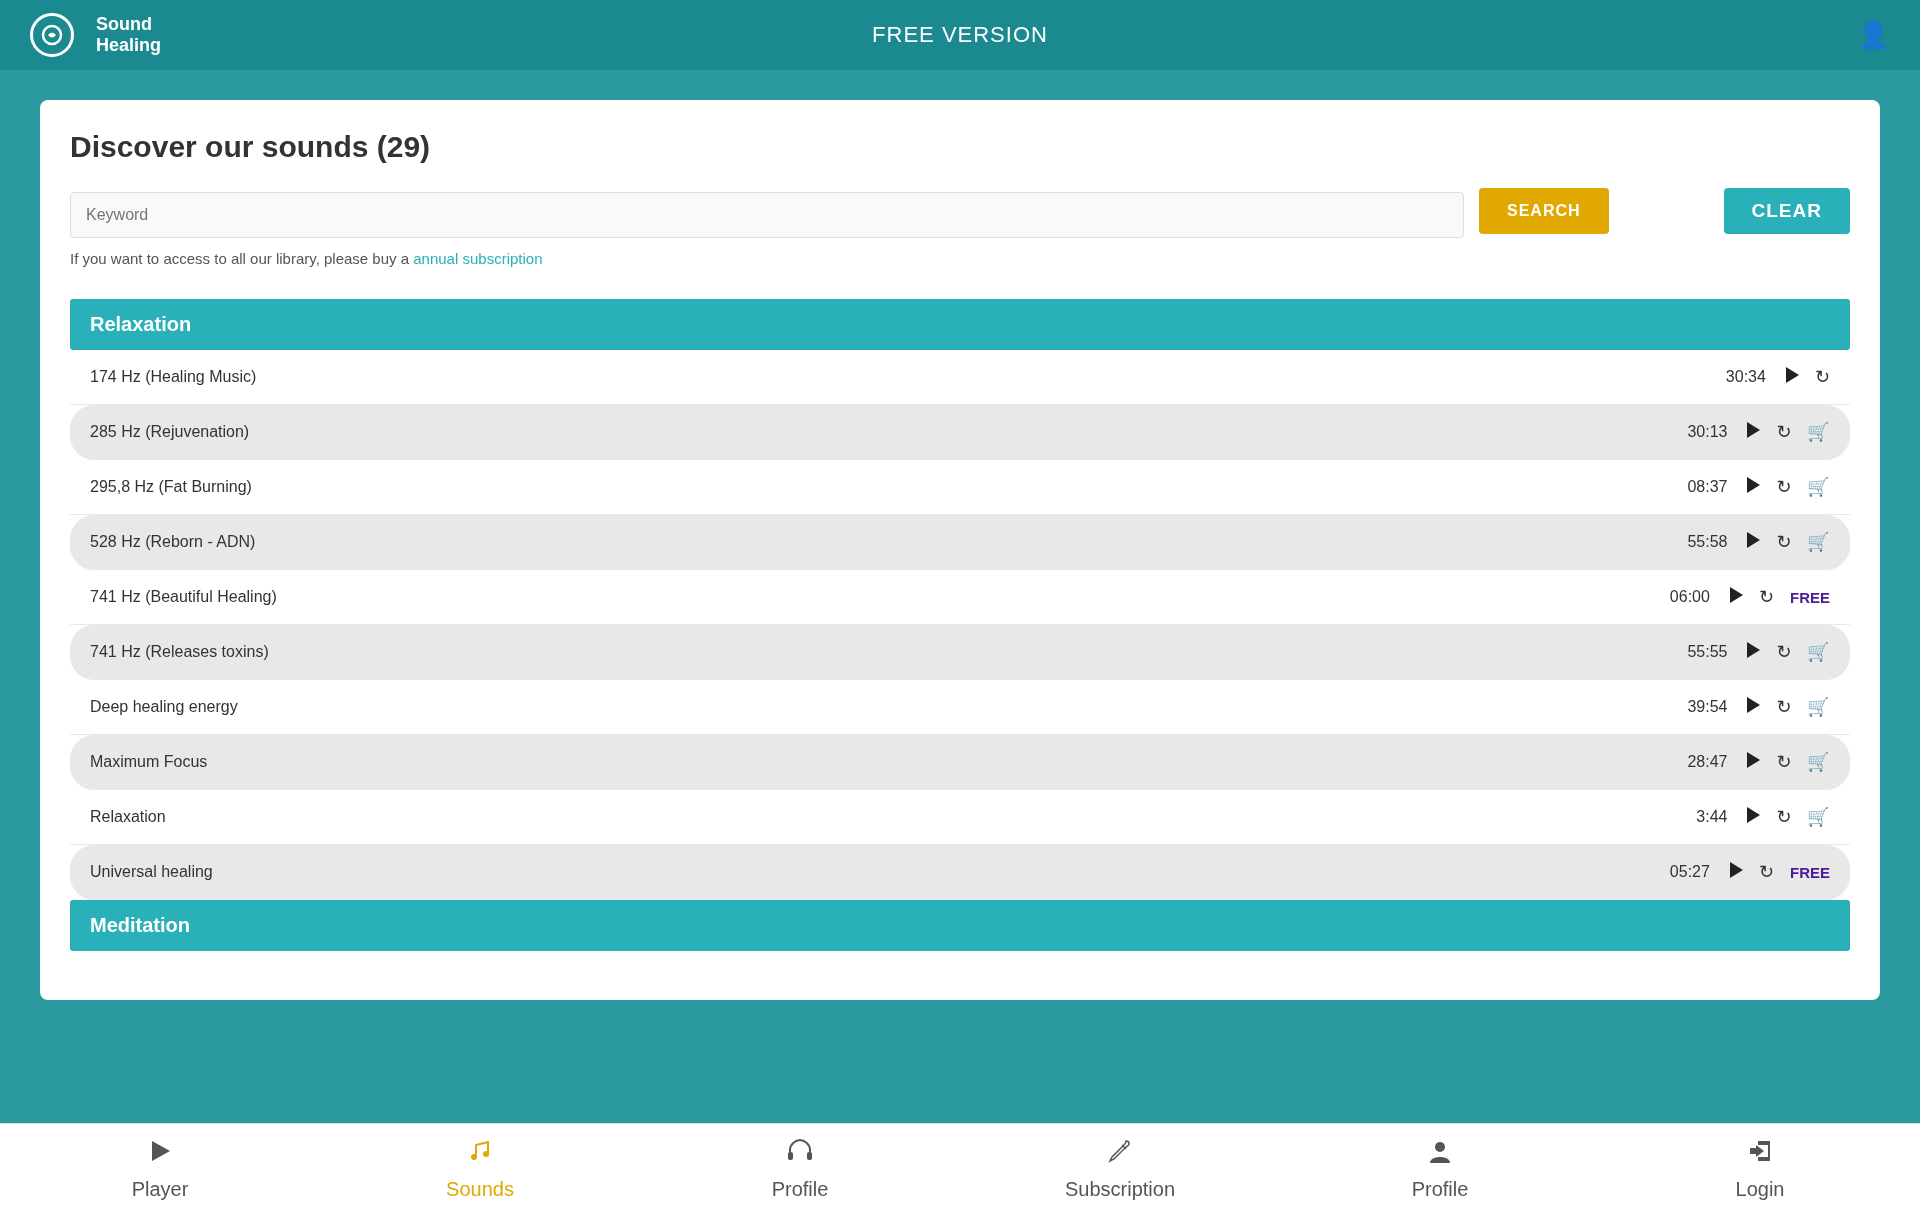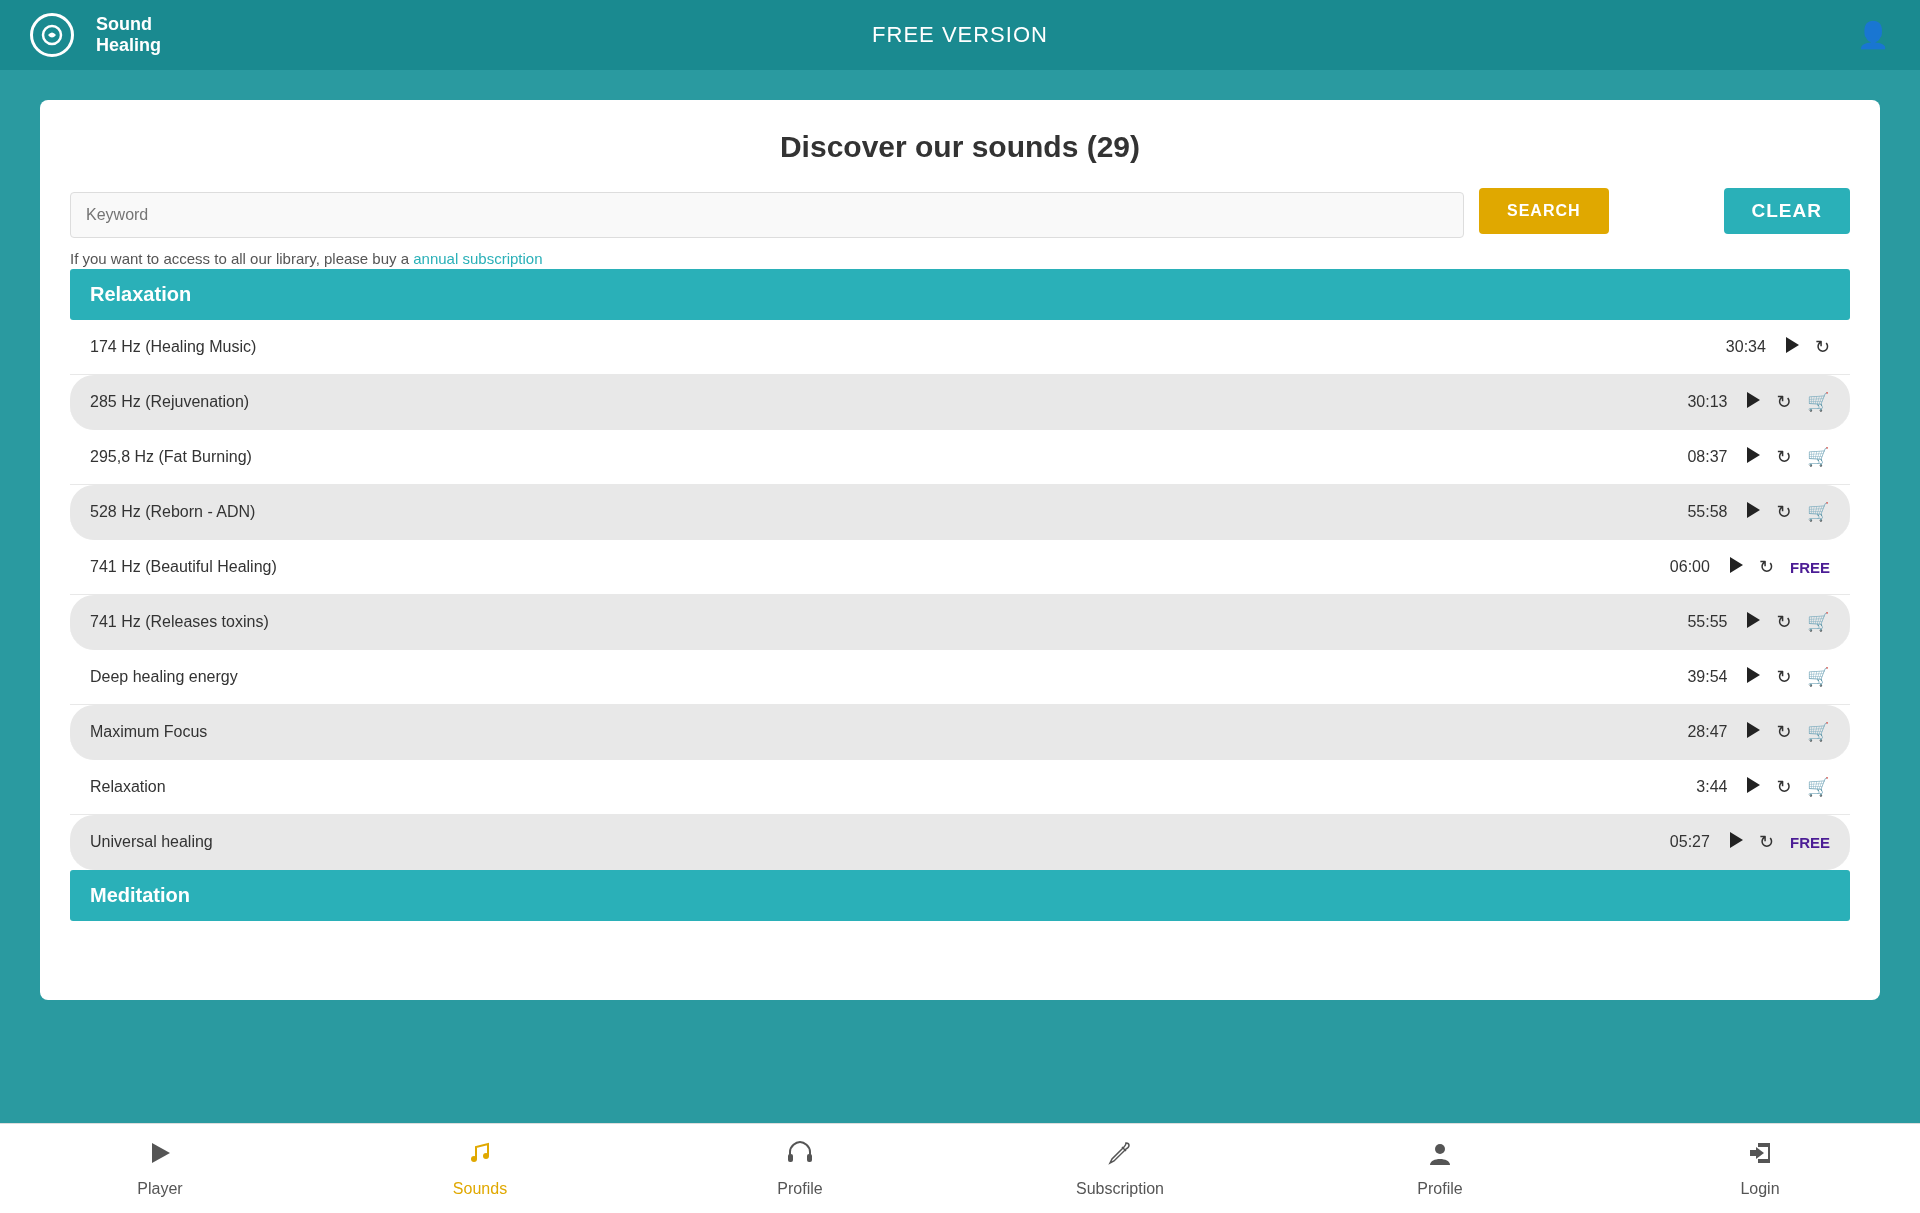--- a/index.html
+++ b/index.html
@@ -67,21 +67,20 @@
       border-radius: 8px;
       padding: 30px 30px 20px 30px;
       min-height: 900px;
     }
 
     .page-title {
       font-size: 30px;
       font-weight: bold;
       color: #333;
       margin-bottom: 20px;
-      text-align: center;
     }
 
     
     .search-row {
       display: flex;
       align-items: center;
       gap: 15px;
       margin-bottom: 12px;
     }
     .search-input {
@@ -119,21 +118,21 @@
       border-radius: 4px;
       cursor: pointer;
       letter-spacing: 1px;
       margin-left: 100px;
     }
 
     
     .subscription-notice {
       font-size: 15px;
       color: #555;
-      margin-bottom: 2px;
+      margin-bottom: 32px;
     }
     .subscription-notice a {
       color: #2ab0b8;
       text-decoration: none;
     }
 
     
     .section-header {
       background-color: #2ab0b8;
       color: white;
@@ -202,21 +201,21 @@
       color: #555;
       min-width: 120px;
     }
     .nav-item.active {
       color: #e0a800;
     }
     .nav-icon {
       font-size: 28px;
     }
     .nav-label {
-      font-size: 16px;
+      font-size: 20px;
     }
 
     
     .play-triangle {
       width: 0;
       height: 0;
       border-top: 8px solid transparent;
       border-bottom: 8px solid transparent;
       border-left: 13px solid #222;
       display: inline-block;

